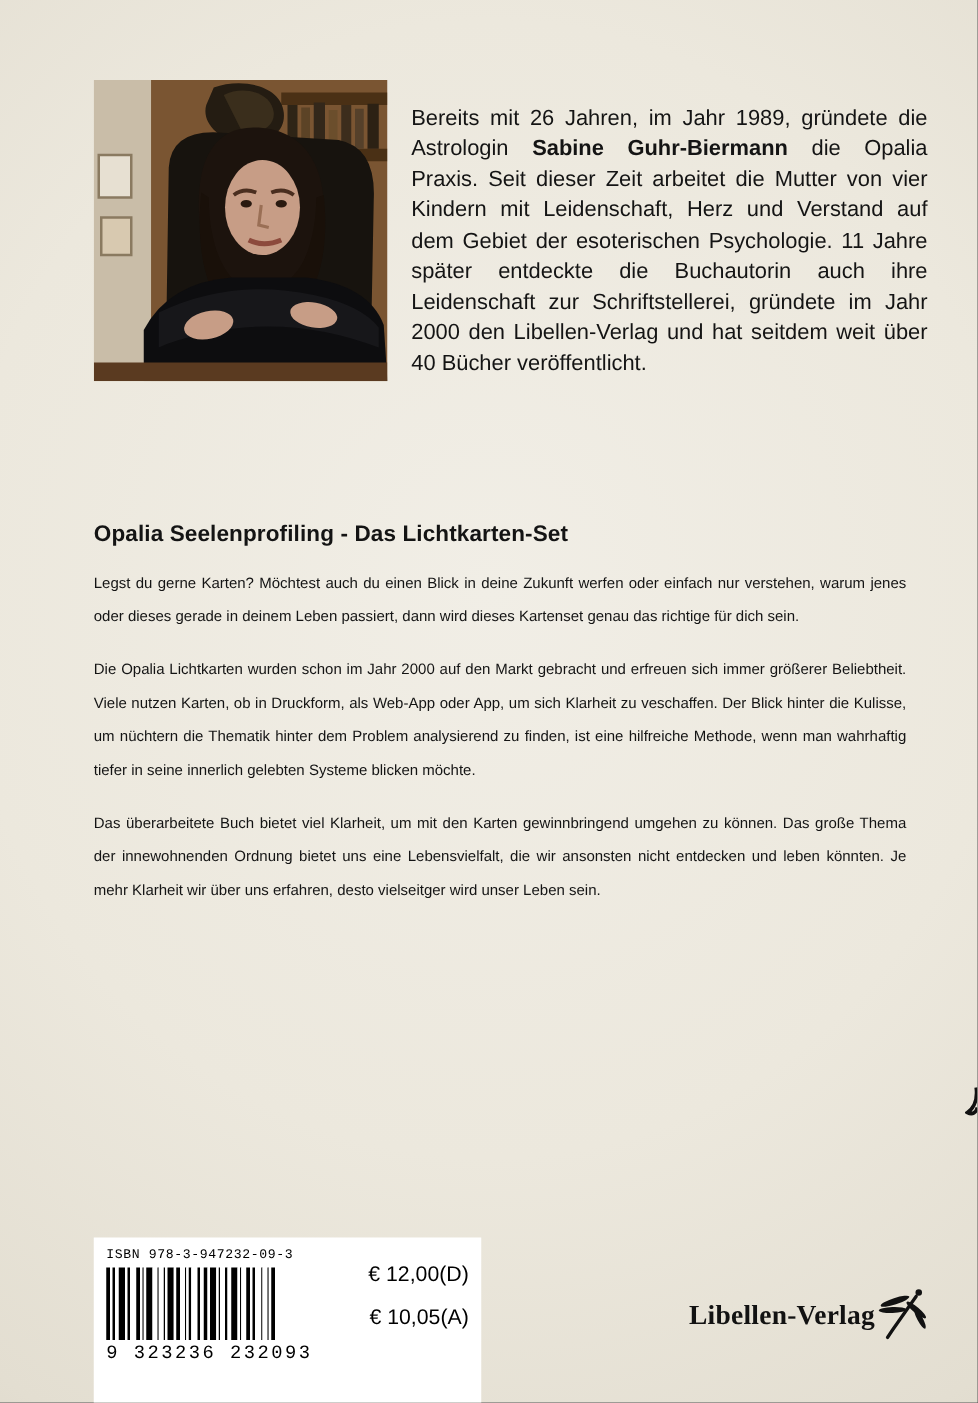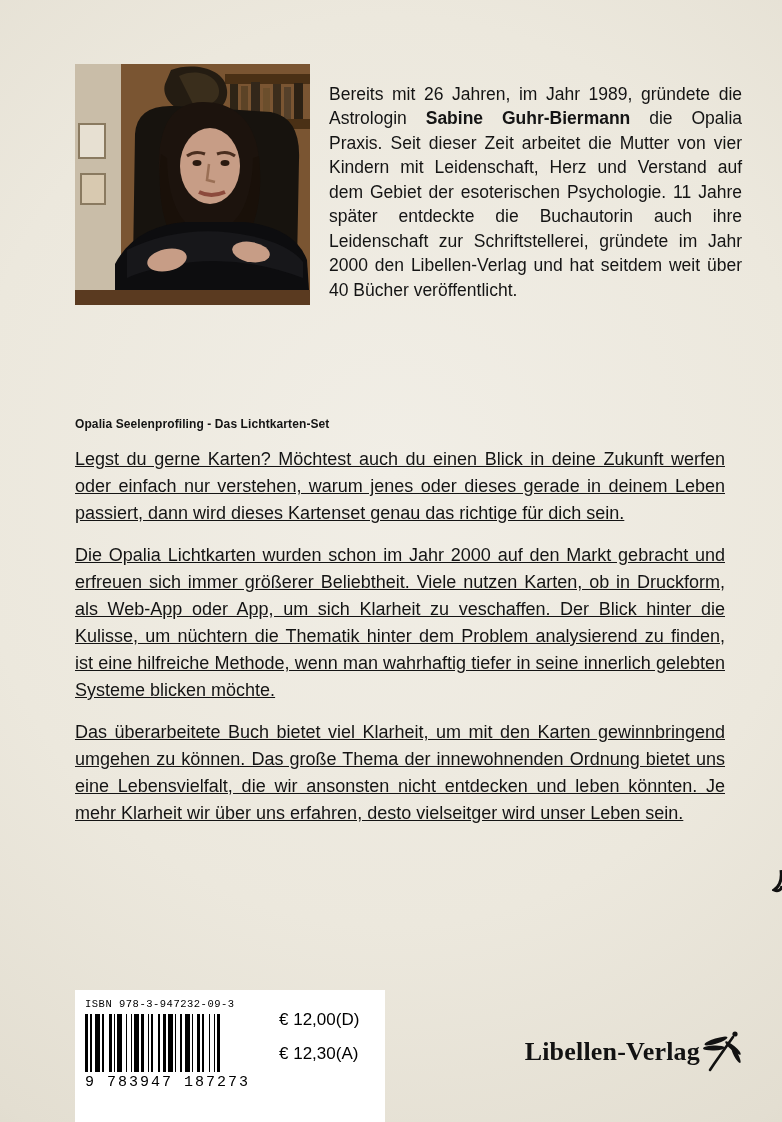--- a/index.html
+++ b/index.html
@@ -38,34 +38,33 @@
     color:#141414;
   }
   .author-bio b{font-weight:bold;}
 
   
   .body-copy{
     position:absolute;left:75px;top:417px;width:650px;
     color:#141414;
   }
   .book-title{
-    font-size:12px;font-weight:bold;margin:0 0 0 0;
+    font-size:18px;font-weight:bold;margin:0 0 0 0;
     letter-spacing:0.1px;
   }
   .book-subtitle{
     font-size:18px;font-weight:bold;font-style:italic;
     margin:17px 0 0 0;
   }
   .body-copy p.par{
     margin:15px 0 0 0;
-    font-size:18px;
+    font-size:12px;
     line-height:27px;
     text-align:justify;
     hyphens:auto;
-    text-decoration:underline;
   }
 
   
   .isbn-box{
     position:absolute;left:75px;top:990px;width:310px;height:156px;
     background:#ffffff;
     box-sizing:border-box;
     padding:8px 10px 6px 10px;
   }
   .isbn-grid{display:flex;}
@@ -86,30 +85,30 @@
   .barcode-digits{
     font-family:"Liberation Mono", monospace;
     font-size:15px;letter-spacing:2px;
     margin-top:2px;color:#000;white-space:nowrap;
   }
   .price-col{
     flex:1 1 auto;
     padding-left:12px;padding-top:12px;
     font-size:17px;color:#000;
   }
-  .price-line{display:flex;justify-content:flex-start;margin-bottom:14px;}
+  .price-line{display:flex;justify-content:flex-end;margin-bottom:14px;}
 
   
   .publisher{
     position:absolute;right:38px;top:1032px;
     display:flex;align-items:flex-start;
   }
   .publisher-name{
     font-family:"Liberation Serif", serif;
-    font-size:26px;font-weight:bold;
+    font-size:22px;font-weight:bold;
     color:#121212;letter-spacing:0.2px;
     line-height:40px;
   }
   .dragonfly{width:42px;height:44px;margin-left:2px;margin-top:-4px;}
 
   
   .edge-mark{
     position:absolute;right:0px;top:868px;width:10px;height:26px;
   }
 </style>
@@ -228,29 +227,29 @@
             <div class="bar white" style="width: 1.7px;"></div>
             <div class="bar black" style="width: 1.7px;"></div>
             <div class="bar white" style="width: 5.1px;"></div>
             <div class="bar black" style="width: 1.7px;"></div>
             <div class="bar white" style="width: 3.4px;"></div>
             <div class="bar black" style="width: 1.7px;"></div>
             <div class="bar white" style="width: 1.7px;"></div>
             <div class="bar black" style="width: 3.4px;"></div>
             <div class="bar white" style="width: 1.7px;"></div>
           </div>
-        <div class="barcode-digits">9 783947 187273</div>
+        <div class="barcode-digits">9 323236 232093</div>
       </div>
       <div class="price-col">
         <div class="price-line">
           <span>€ 12,00</span>
           <span>(D)</span>
         </div>
         <div class="price-line">
-          <span>€ 12,30</span>
+          <span>€ 10,05</span>
           <span>(A)</span>
         </div>
       </div>
     </div>
   </div>
 
   <div class="publisher">
     <span class="publisher-name">Libellen-Verlag</span>
     <svg class="dragonfly" viewBox="0 0 42 44">
       <g stroke="#121212" fill="#121212">

